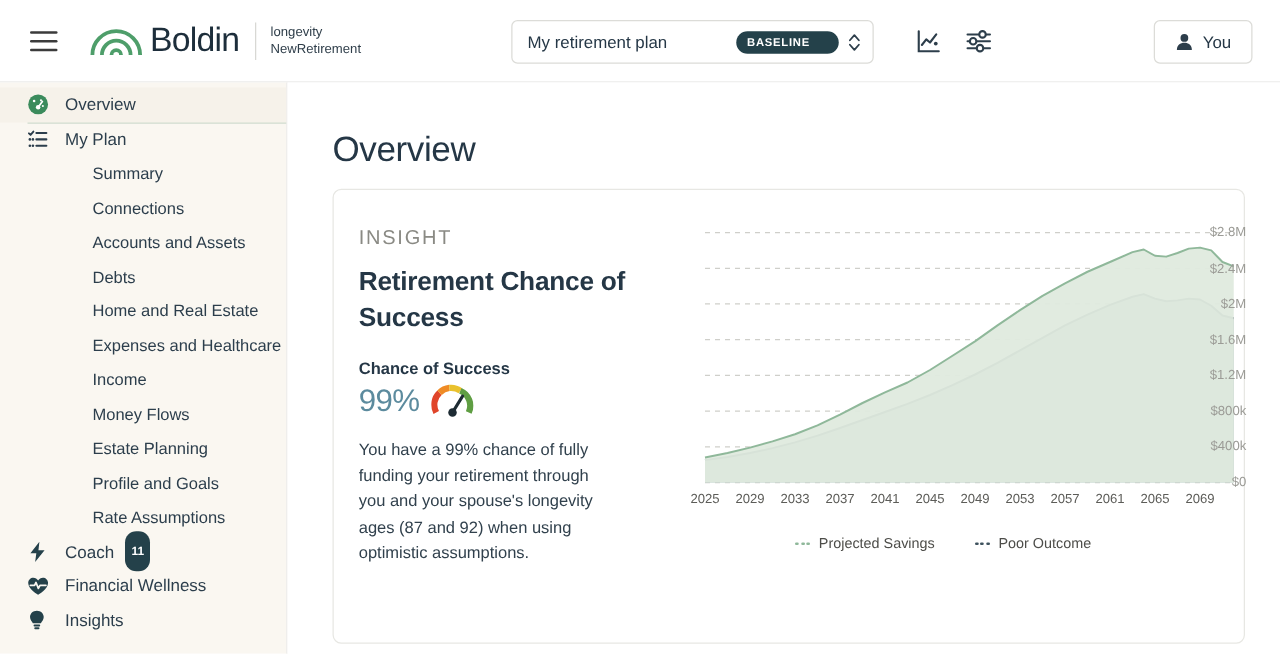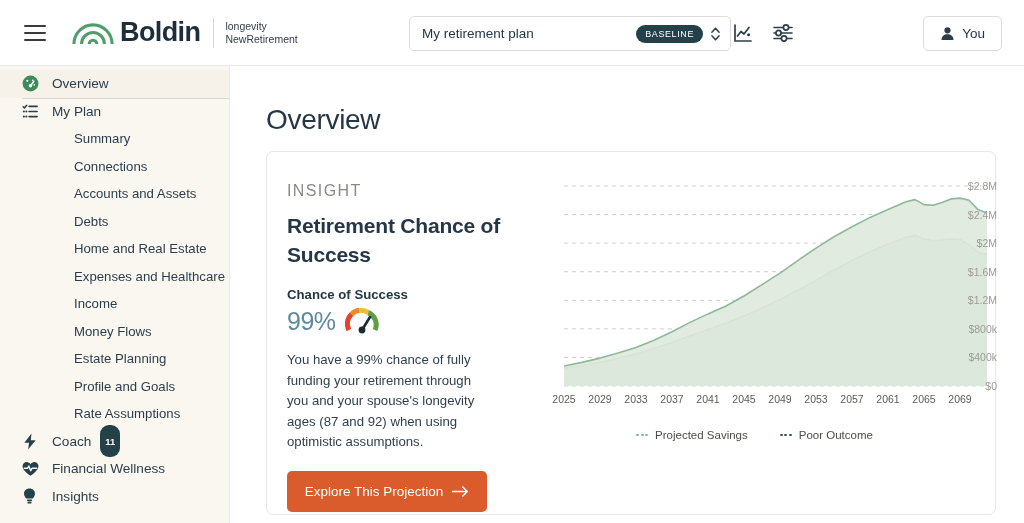--- a/index.html
+++ b/index.html
@@ -20,35 +20,35 @@
   .hamburger {
     width: 22px; height: 16px; margin-left: 24px; margin-right: 26px;
     display: flex; flex-direction: column; justify-content: space-between;
     cursor: pointer;
   }
   .hamburger span { display: block; height: 2px; background: #3b3b3b; border-radius: 1px; }
 
   .brand { display: flex; align-items: center; }
   .brand-logo { width: 42px; height: 26px; margin-right: 6px; }
   .brand-name {
-    font-size: 27px; font-weight: bold; color: #1d2e3b; letter-spacing: -0.6px;
+    font-size: 27px; font-weight: normal; color: #1d2e3b; letter-spacing: -0.6px;
   }
   .brand-sep { width: 1px; height: 30px; background: #d8d8d4; margin: 0 11px 0 13px; }
   .brand-former { font-size: 10.5px; color: #2f3e4a; line-height: 13px; }
 
   
   .plan-select {
-    position: absolute; left: 409px; top: 16px; width: 322px; height: 35px;
+    position: absolute; left: 409px; top: 16px; width: 290px; height: 35px;
     border: 1px solid #dcdcd8; border-radius: 5px; background: #fff;
     display: flex; align-items: center; padding: 0 9px 0 12px; cursor: pointer;
   }
   .plan-name { font-size: 13.5px; color: #253746; flex: 1; }
   .plan-badge {
-    background: #24414a; color: #ffffff; font-size: 9px; font-weight: normal;
-    letter-spacing: 0.6px; border-radius: 11px; padding: 4px 9px 4px 9px;
+    background: #24414a; color: #ffffff; font-size: 9px; font-weight: bold;
+    letter-spacing: 0.6px; border-radius: 11px; padding: 4px 23px 4px 9px;
     margin-right: 7px;
   }
   .chev-updown { width: 11px; height: 18px; }
 
   .tb-icon { position: absolute; top: 22px; cursor: pointer; }
   #icon-chart { left: 732px; }
   #icon-sliders { left: 772px; }
 
   .you-btn {
     position: absolute; right: 22px; top: 16px; height: 35px; min-width: 68px;
@@ -314,26 +314,20 @@
             <path d="M6.6 8.2 A13 13 0 0 1 14.5 4.3" fill="none" stroke="#ef8b25" stroke-width="5" stroke-linecap="butt"></path>
             <path d="M14.5 4.3 A13 13 0 0 1 23.3 6.6" fill="none" stroke="#e9c12d" stroke-width="5" stroke-linecap="butt"></path>
             <path d="M23.3 6.6 A13 13 0 0 1 30 24" fill="none" stroke="#5f9e43" stroke-width="5" stroke-linecap="butt"></path>
             <path d="M17 24 L25 11" stroke="#1d2b33" stroke-width="2.6" stroke-linecap="round"></path>
             <circle cx="17" cy="24" r="3.4" fill="#1d2b33"></circle>
           </svg>
         </div>
 
         <p class="insight-body">You have a 99% chance of fully funding your retirement through you and your spouse's longevity ages (87 and 92) when using optimistic assumptions.</p>
 
-        <button class="cta">
-          <span>Explore This Projection</span>
-          <svg width="17" height="11" viewBox="0 0 17 11">
-            <path d="M0.5 5.5 H15 M10.8 1 L15.3 5.5 L10.8 10" fill="none" stroke="#fff" stroke-width="1.5" stroke-linecap="round" stroke-linejoin="round"></path>
-          </svg>
-        </button>
       </div>
 
       <div class="card-right">
         <div class="chart" id="chart">
           <svg id="chart-svg" width="485" height="240" viewBox="0 0 485 240">
               <line x1="52" y1="210.0" x2="475" y2="210.0" stroke="#cfcfca" stroke-width="1" stroke-dasharray="4 4"></line>
               <line x1="52" y1="181.4" x2="475" y2="181.4" stroke="#cfcfca" stroke-width="1" stroke-dasharray="4 4"></line>
               <line x1="52" y1="152.9" x2="475" y2="152.9" stroke="#cfcfca" stroke-width="1" stroke-dasharray="4 4"></line>
               <line x1="52" y1="124.3" x2="475" y2="124.3" stroke="#cfcfca" stroke-width="1" stroke-dasharray="4 4"></line>
               <line x1="52" y1="95.7" x2="475" y2="95.7" stroke="#cfcfca" stroke-width="1" stroke-dasharray="4 4"></line>

